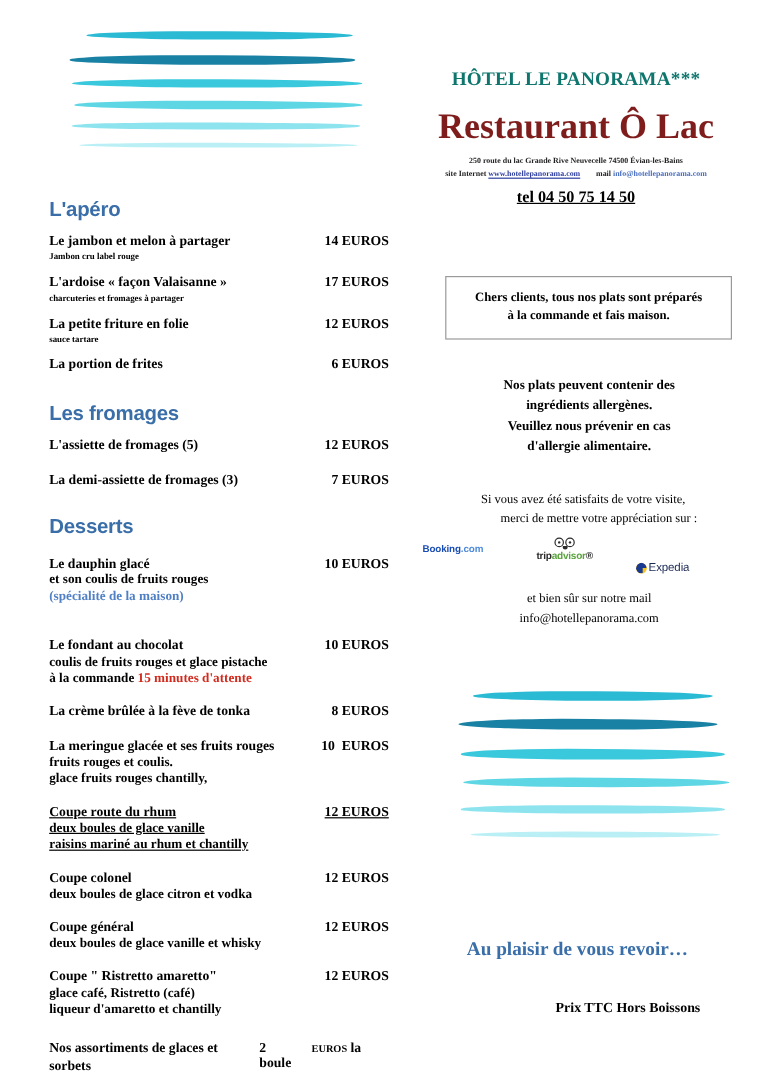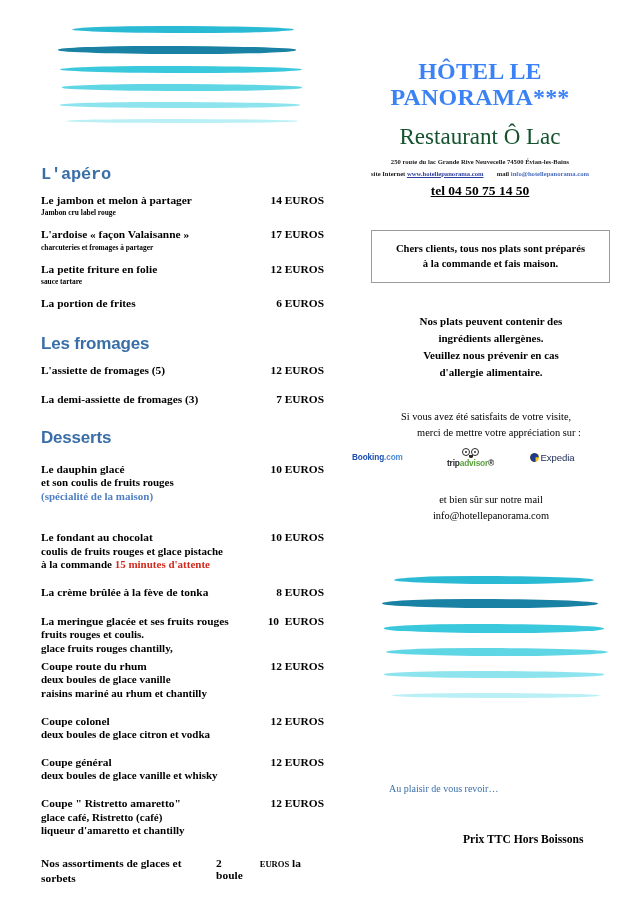--- a/index.html
+++ b/index.html
@@ -20,26 +20,26 @@
     border-radius:40% 60% 45% 55% / 50%;
     background:#27bcd4;
   }
   .brush-top{left:52px;top:22px;width:250px;height:120px;}
   .brush-bot{left:378px;top:570px;width:232px;height:160px;}
 
   
   .hdr{position:absolute;left:330px;top:58px;width:300px;text-align:center;}
   .hotel-name{
     font-family:"Liberation Serif", serif;
-    font-weight:bold;font-size:24px;color:#3b82f6;
+    font-weight:bold;font-size:16px;color:#0f766e;
     letter-spacing:.2px;line-height:1.1;
   }
   .resto-name{
     font-family:"Liberation Serif", serif;
-    font-weight:normal;font-size:23px;color:#14532d;
+    font-weight:bold;font-size:30px;color:#7f1d1d;
     margin-top:13px;line-height:1.1;
   }
   .addr{
     font-family:"Liberation Serif", serif;
     font-weight:bold;font-size:6.6px;color:#222;
     margin-top:8px;line-height:1.45;
   }
   .addr-line2{margin-top:2px;}
   .addr .lbl{color:#222;}
   .addr .site{color:#2e3fa0;text-decoration:underline;}
@@ -50,21 +50,21 @@
     margin-top:5px;text-decoration:underline;
   }
 
   
   .menu{position:absolute;left:41px;top:165px;width:283px;}
   .sec-head{
     font-family:"Liberation Sans", sans-serif;
     font-weight:bold;font-size:17px;color:#3a6ea8;
     letter-spacing:-.2px;
   }
-  .sec-apero{margin:0;font-family:Liberation Mono, monospace;}
+  .sec-apero{margin:0;}
   .sec-fromages{margin:24px 0 0 0;}
   .sec-desserts{margin:22px 0 0 0;}
 
   .item{margin-top:9px;}
   .item:first-of-type{margin-top:4px;}
   .row{display:flex;justify-content:space-between;align-items:baseline;}
   .nm{
     font-family:"Liberation Serif", serif;
     font-weight:bold;font-size:11.4px;color:#000;line-height:1.26;
   }
@@ -129,42 +129,42 @@
   .trip-owl{width:17px;height:9px;position:relative;margin-bottom:.5px;}
   .trip-owl .eye{position:absolute;top:0;width:8px;height:8px;border-radius:50%;background:#fff;border:1.4px solid #2a2a2a;box-sizing:border-box;}
   .trip-owl .eye.l{left:0;}
   .trip-owl .eye.r{right:0;}
   .trip-owl .eye i{position:absolute;left:50%;top:50%;width:2.6px;height:2.6px;margin:-1.3px 0 0 -1.3px;border-radius:50%;background:#2a2a2a;display:block;}
   .trip-owl .beak{position:absolute;left:50%;bottom:-1px;width:4px;height:3px;margin-left:-2px;background:#2a2a2a;border-radius:0 0 50% 50%;}
   .trip-text{font-family:"Liberation Sans", sans-serif;font-weight:bold;font-size:8.4px;letter-spacing:-.2px;}
   .trip-text .a{color:#2a2a2a;}
   .trip-text .b{color:#5aa23c;}
   .trip-text .c{color:#2a2a2a;}
-  .logo-exp{left:178px;top:4px;justify-content:space-between;}
+  .logo-exp{left:178px;top:20px;justify-content:space-between;}
   .exp-globe{
     width:9px;height:9px;border-radius:50%;
     background:#f6c21b;
     position:relative;margin-right:1.5px;overflow:hidden;
   }
   .exp-globe:after{
     content:"";position:absolute;left:0;top:0;width:100%;height:100%;
     border-radius:50%;
     background:#1a3a8f;
     clip-path:polygon(0 0,100% 0,100% 48%,62% 48%,62% 100%,0 100%);
   }
   .exp-text{font-family:"Liberation Sans", sans-serif;font-size:9.6px;color:#1b2a55;letter-spacing:-.1px;}
 
   .mailblk{
     position:absolute;left:366px;top:492px;width:250px;text-align:center;
     font-family:"Liberation Serif", serif;font-size:10.4px;color:#000;line-height:1.55;
   }
   .revoir{
     position:absolute;left:389px;top:783px;
-    font-family:"Liberation Serif", serif;font-weight:normal;
-    font-size:10px;color:#3a6ea8;
+    font-family:"Liberation Serif", serif;font-weight:bold;
+    font-size:16px;color:#3a6ea8;
   }
   .prix{
     position:absolute;left:463px;top:833px;
     font-family:"Liberation Serif", serif;font-weight:bold;
     font-size:11.6px;color:#000;
   }
 </style>
 </head>
 <body>
 
@@ -283,21 +283,21 @@
 
     <div class="item" style="margin-top:14px;">
       <div class="row">
         <span class="nm">La meringue glacée et ses fruits rouges</span>
         <span class="pr">10  EUROS</span>
       </div>
       <div class="desc">fruits rouges et coulis.</div>
       <div class="desc">glace fruits rouges chantilly,</div>
     </div>
 
-    <div class="item" style="margin-top:3px;">
+    <div class="item" style="margin-top:13px;text-decoration:underline;">
       <div class="row">
         <span class="nm">Coupe route du rhum</span>
         <span class="pr">12 EUROS</span>
       </div>
       <div class="desc">deux boules de glace vanille</div>
       <div class="desc">raisins mariné au rhum et chantilly</div>
     </div>
 
     <div class="item" style="margin-top:13px;">
       <div class="row">

